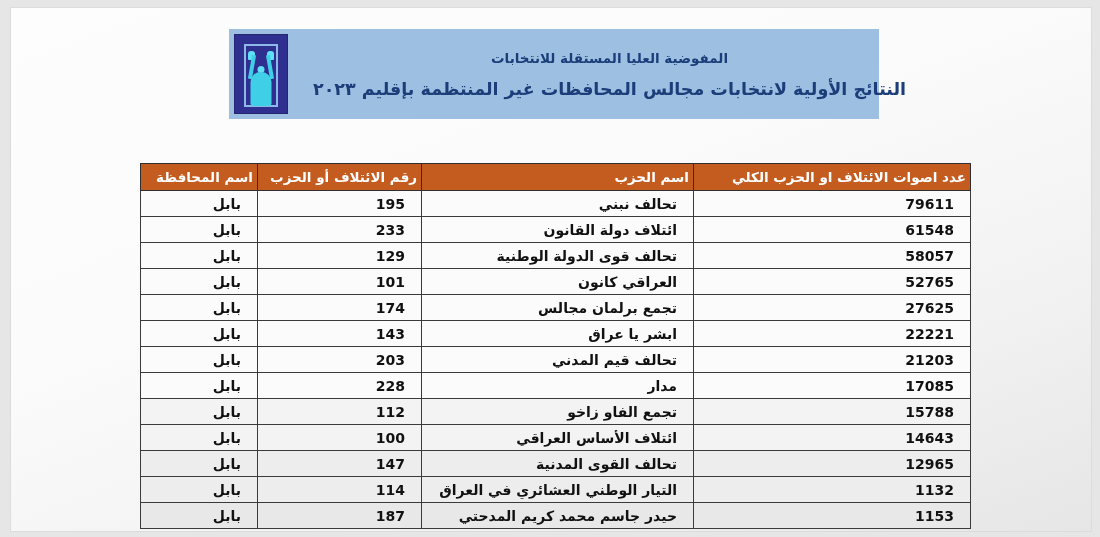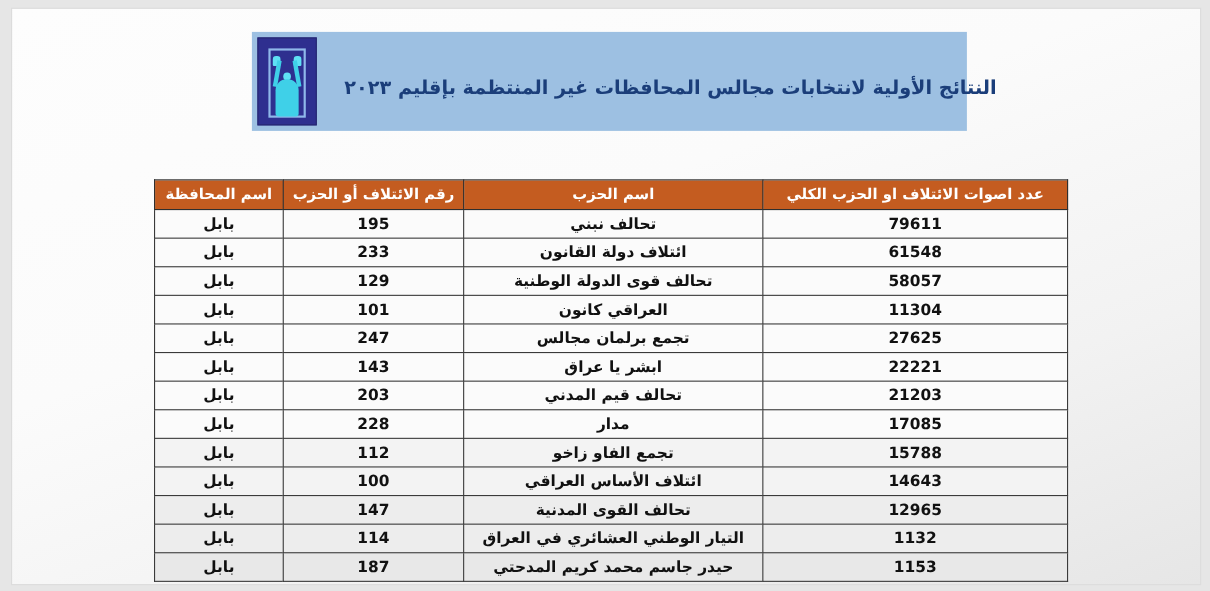--- a/index.html
+++ b/index.html
@@ -140,21 +140,21 @@
   }
   table.results {
     border-collapse: collapse;
     width: 830px;
     table-layout: fixed;
     direction: rtl;
   }
   table.results th,
   table.results td {
     border: 1px solid #3a3a3a;
-    text-align: center;
+    text-align: right;
     vertical-align: middle;
     box-sizing: border-box;
   }
   table.results thead th {
     background: #c45c20;
     color: #ffffff;
     font-weight: bold;
     font-size: 13.5px;
     height: 27px;
     padding: 1px 4px;
@@ -195,20 +195,21 @@
           <div class="hand-l"></div>
           <div class="hand-r"></div>
           <div class="arm-l"></div>
           <div class="arm-r"></div>
           <div class="head"></div>
           <div class="torso"></div>
         </div>
       </div>
 
       <div class="banner-text">
+        <div class="banner-line line-1">المفوضية العليا المستقلة للانتخابات</div>
         <div class="banner-line line-3">النتائج الأولية لانتخابات مجالس المحافظات غير المنتظمة بإقليم ٢٠٢٣</div>
       </div>
 
     </div>
 
     <div class="table-wrap">
       <table class="results">
         <colgroup>
           <col class="c-votes">
             <col class="c-party">
@@ -236,29 +237,29 @@
               <td class="col-num">233</td>
               <td class="col-gov">بابل</td>
             </tr>
             <tr>
               <td class="col-votes">58057</td>
               <td class="col-party">تحالف قوى الدولة الوطنية</td>
               <td class="col-num">129</td>
               <td class="col-gov">بابل</td>
             </tr>
             <tr>
-              <td class="col-votes">11304</td>
+              <td class="col-votes">52765</td>
               <td class="col-party">العراقي كانون</td>
               <td class="col-num">101</td>
               <td class="col-gov">بابل</td>
             </tr>
             <tr>
               <td class="col-votes">27625</td>
               <td class="col-party">تجمع برلمان مجالس</td>
-              <td class="col-num">247</td>
+              <td class="col-num">174</td>
               <td class="col-gov">بابل</td>
             </tr>
             <tr>
               <td class="col-votes">22221</td>
               <td class="col-party">ابشر يا عراق</td>
               <td class="col-num">143</td>
               <td class="col-gov">بابل</td>
             </tr>
             <tr>
               <td class="col-votes">21203</td>

